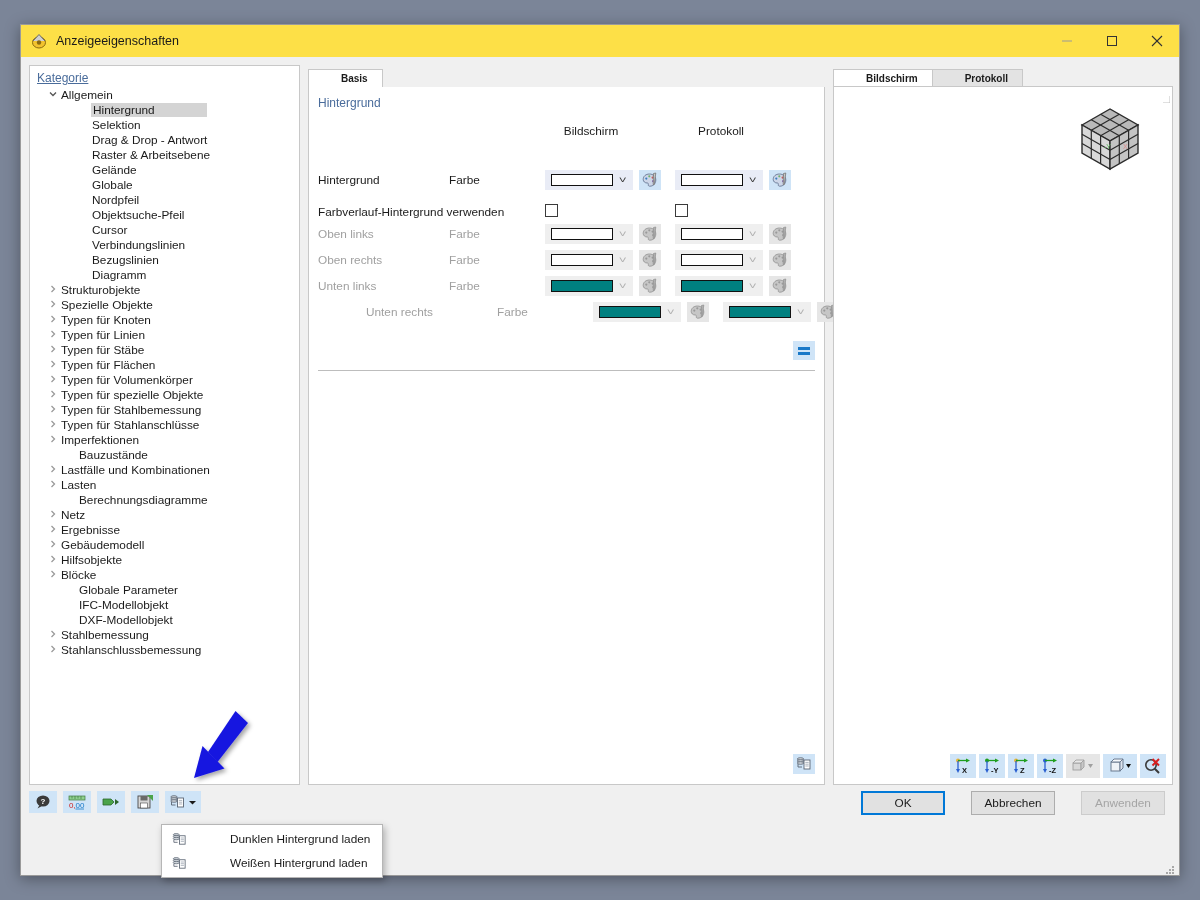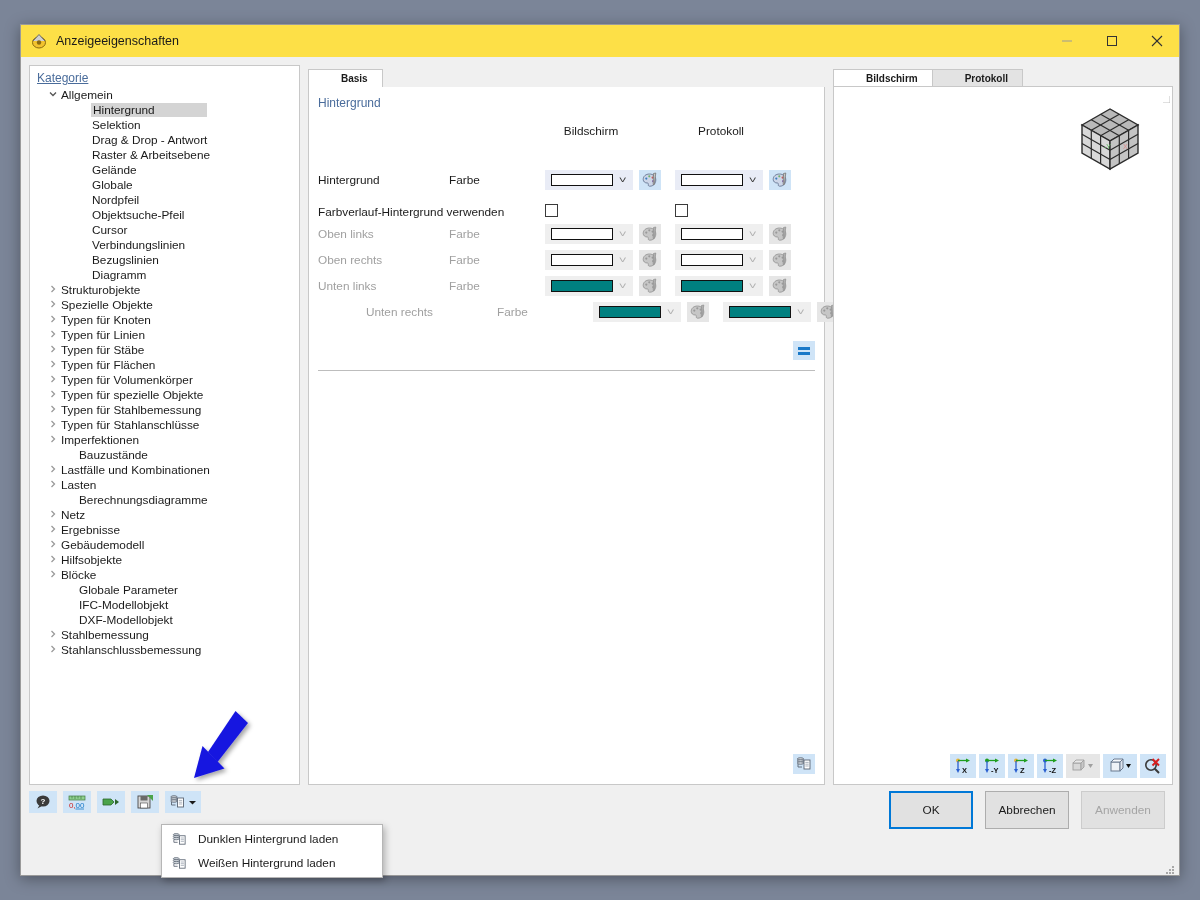--- a/index.html
+++ b/index.html
@@ -281,27 +281,28 @@
     width: 28px; height: 22px;
     background: #cfe4f7;
     display: flex; align-items: center; justify-content: center;
   }
   .lt-btn.split { width: 36px; gap: 2px; }
   .dlg-buttons {
     position: absolute; right: 14px; top: 8px;
     display: flex; gap: 12px;
   }
   .dlg-btn {
-    width: 84px; height: 38px;
+    width: 84px; height: 24px;
     font-size: 11.8px;
     background: #e1e1e1;
     border: 1px solid #adadad;
     color: #1a1a1a;
     display: flex; align-items: center; justify-content: center;
     box-sizing: border-box;
+    margin-left: 14px;
   }
   .dlg-btn.default {
     border: 2px solid #0078d7;
   }
   .dlg-btn.disabled { color: #a5a5a5; border-color: #cccccc; background:#e1e1e1; }
   .grip-dots {
     position: absolute; right: 4px; bottom: 4px;
     width: 10px; height: 10px;
   }
 
@@ -314,20 +315,21 @@
     border: 1px solid #b6b6b6;
     box-shadow: 2px 3px 7px rgba(0,0,0,.28);
     padding: 2px 0;
     z-index: 40;
   }
   .ctx-item {
     height: 24px;
     display: flex; align-items: center;
     font-size: 11.8px; color: #1a1a1a;
     padding-left: 6px;
+    gap: 32px;
   }
   .ctx-ico { width: 22px; display:flex; align-items:center; justify-content:center; }
   .ctx-label { padding-left: 8px; }
 
   
   .anno-arrow {
     position: absolute;
     left: 190px; top: 706px;
     z-index: 50;
     pointer-events: none;

